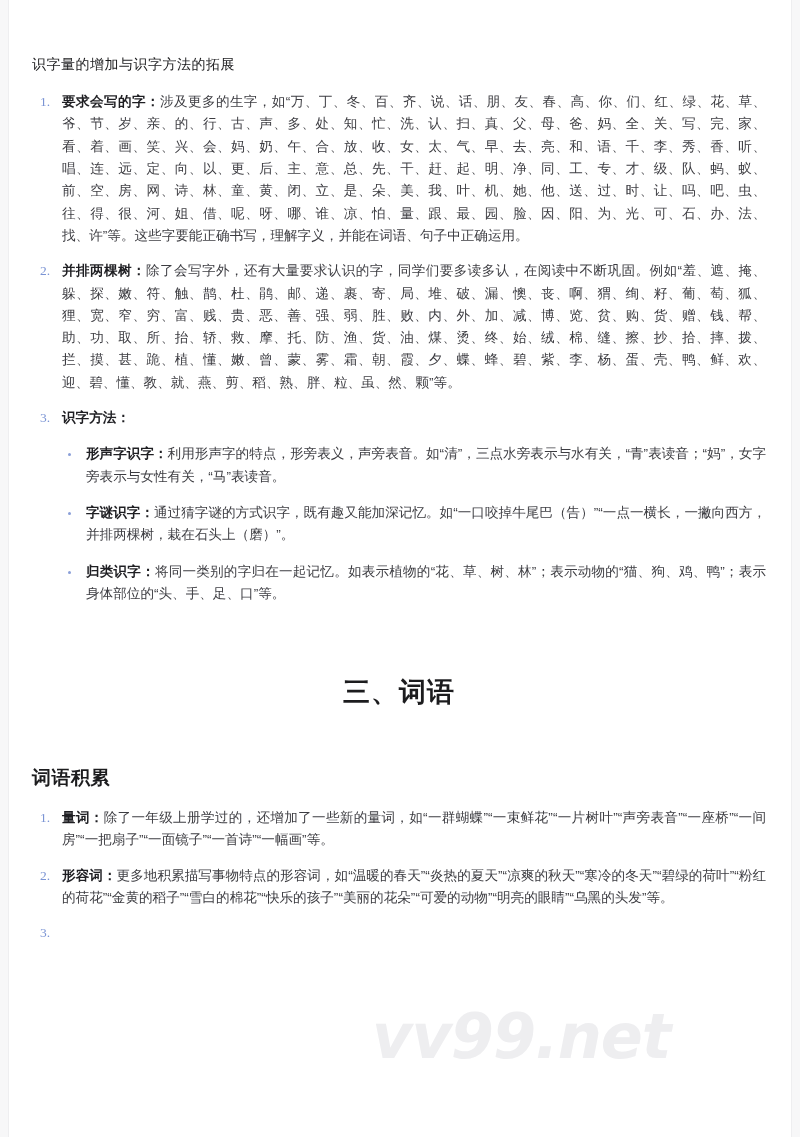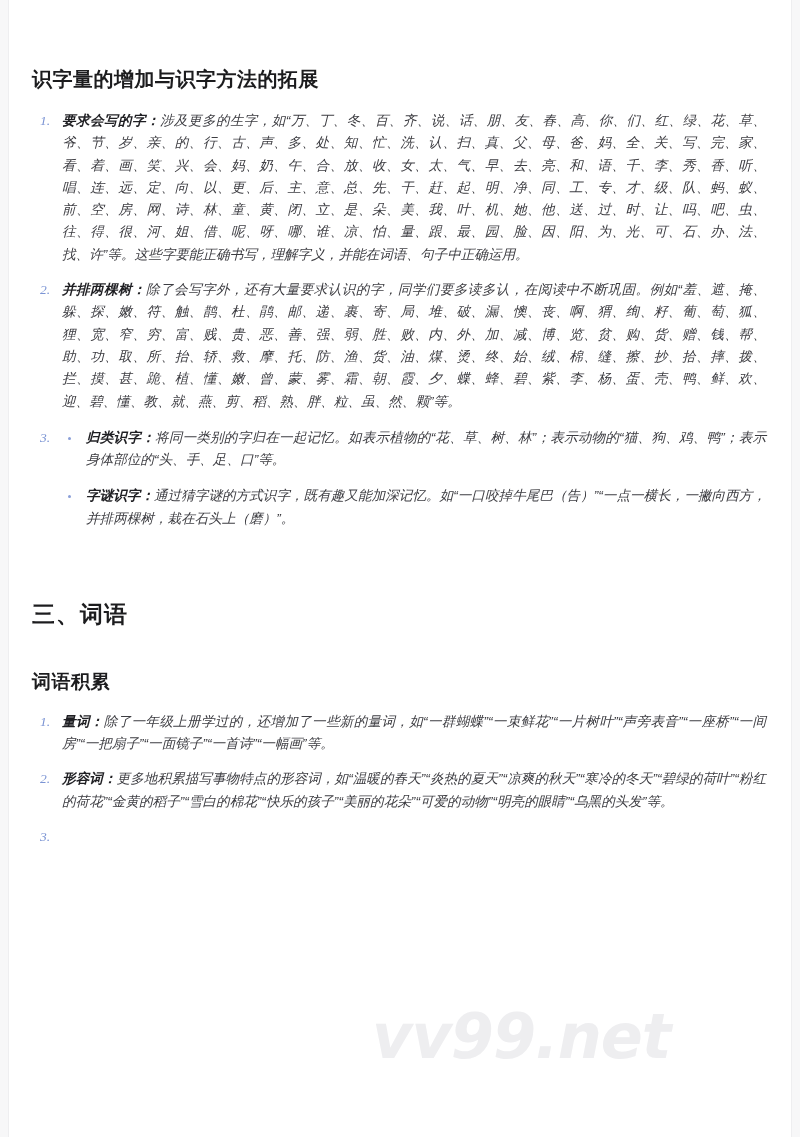--- a/index.html
+++ b/index.html
@@ -33,41 +33,42 @@
     border-left: 1px solid #eeeef0;
   }
   .content {
     position: relative;
     z-index: 2;
     padding: 55px 34px 0 32px;
   }
 
   
   .h-sub {
-    font-size: 20px;
-    font-weight: bold;
+    font-size: 14px;
+    font-weight: normal;
     color: #1c1c1e;
     letter-spacing: 0.5px;
-    margin: 11px 0 18px 0;
+    margin: 0 0 18px 0;
     line-height: 1.3;
   }
   .h-major {
-    font-size: 23px;
+    font-size: 27px;
     font-weight: bold;
     color: #1c1c1e;
     letter-spacing: 1px;
     margin: 0;
     line-height: 1.3;
+    text-align: center;
   }
   .h-section2 {
     font-size: 19px;
     font-weight: bold;
     color: #1c1c1e;
     letter-spacing: 0.5px;
-    margin: 0 0 16px 0;
+    margin: 16px 0 16px 0;
     line-height: 1.3;
   }
   .spacer-major {
     height: 56px;
   }
   .spacer-after-major {
     height: 40px;
   }
 
   
@@ -75,21 +76,20 @@
     list-style: none;
     margin: 0;
     padding: 0;
     counter-reset: li;
   }
   ol.num-list > li {
     position: relative;
     counter-increment: li;
     padding-left: 30px;
     margin-bottom: 13px;
-    font-style: italic;
   }
   ol.num-list > li::before {
     content: counter(li) ".";
     position: absolute;
     left: 8px;
     top: 0;
     color: #7b94d4;
     font-size: 13.5px;
     line-height: 22px;
     font-family: "Liberation Serif", serif;
@@ -161,28 +161,32 @@
     <h2 class="h-sub">识字量的增加与识字方法的拓展</h2>
 
     <ol class="num-list">
       <li>
         <p class="para"><b class="lead">要求会写的字：</b><span>涉及更多的生字，如“万、丁、冬、百、齐、说、话、朋、友、春、高、你、们、红、绿、花、草、爷、节、岁、亲、的、行、古、声、多、处、知、忙、洗、认、扫、真、父、母、爸、妈、全、关、写、完、家、看、着、画、笑、兴、会、妈、奶、午、合、放、收、女、太、气、早、去、亮、和、语、千、李、秀、香、听、唱、连、远、定、向、以、更、后、主、意、总、先、干、赶、起、明、净、同、工、专、才、级、队、蚂、蚁、前、空、房、网、诗、林、童、黄、闭、立、是、朵、美、我、叶、机、她、他、送、过、时、让、吗、吧、虫、往、得、很、河、姐、借、呢、呀、哪、谁、凉、怕、量、跟、最、园、脸、因、阳、为、光、可、石、办、法、找、许”等。这些字要能正确书写，理解字义，并能在词语、句子中正确运用。</span></p>
       </li>
       <li>
         <p class="para"><b class="lead">并排两棵树：</b><span>除了会写字外，还有大量要求认识的字，同学们要多读多认，在阅读中不断巩固。例如“羞、遮、掩、躲、探、嫩、符、触、鹊、杜、鹃、邮、递、裹、寄、局、堆、破、漏、懊、丧、啊、猬、绚、籽、葡、萄、狐、狸、宽、窄、穷、富、贱、贵、恶、善、强、弱、胜、败、内、外、加、减、博、览、贫、购、货、赠、钱、帮、助、功、取、所、抬、轿、救、摩、托、防、渔、货、油、煤、烫、终、始、绒、棉、缝、擦、抄、拾、摔、拨、拦、摸、甚、跪、植、懂、嫩、曾、蒙、雾、霜、朝、霞、夕、蝶、蜂、碧、紫、李、杨、蛋、壳、鸭、鲜、欢、迎、碧、懂、教、就、燕、剪、稻、熟、胖、粒、虽、然、颗”等。</span></p>
       </li>
       <li>
+        <p class="para"><b class="lead">识字方法：</b></p>
 
         <ul class="dot-list">
           <li>
-            <p class="para"><b class="lead">归类识字：</b><span>将同一类别的字归在一起记忆。如表示植物的“花、草、树、林”；表示动物的“猫、狗、鸡、鸭”；表示身体部位的“头、手、足、口”等。</span></p>
+            <p class="para"><b class="lead">形声字识字：</b><span>利用形声字的特点，形旁表义，声旁表音。如“清”，三点水旁表示与水有关，“青”表读音；“妈”，女字旁表示与女性有关，“马”表读音。</span></p>
           </li>
           <li>
             <p class="para"><b class="lead">字谜识字：</b><span>通过猜字谜的方式识字，既有趣又能加深记忆。如“一口咬掉牛尾巴（告）”“一点一横长，一撇向西方，并排两棵树，栽在石头上（磨）”。</span></p>
           </li>
+          <li>
+            <p class="para"><b class="lead">归类识字：</b><span>将同一类别的字归在一起记忆。如表示植物的“花、草、树、林”；表示动物的“猫、狗、鸡、鸭”；表示身体部位的“头、手、足、口”等。</span></p>
+          </li>
         </ul>
       </li>
     </ol>
 
     <div class="spacer-major"></div>
 
     <h1 class="h-major">三、词语</h1>
 
     <div class="spacer-after-major"></div>
 

